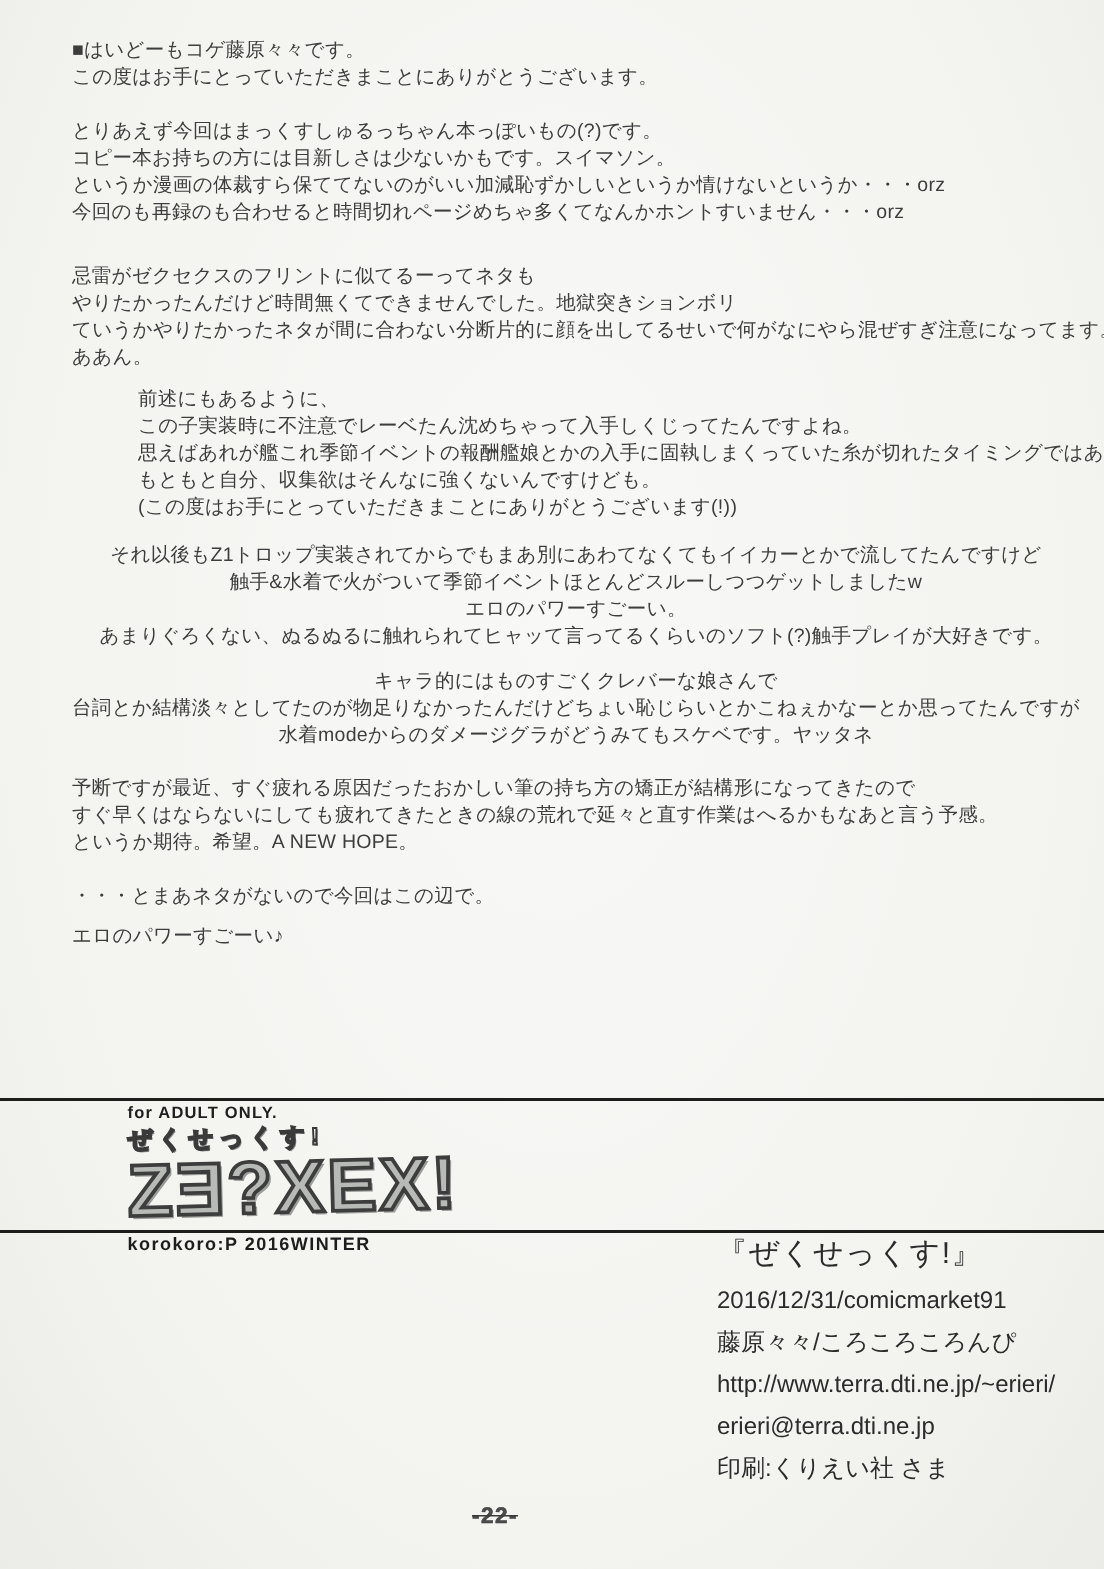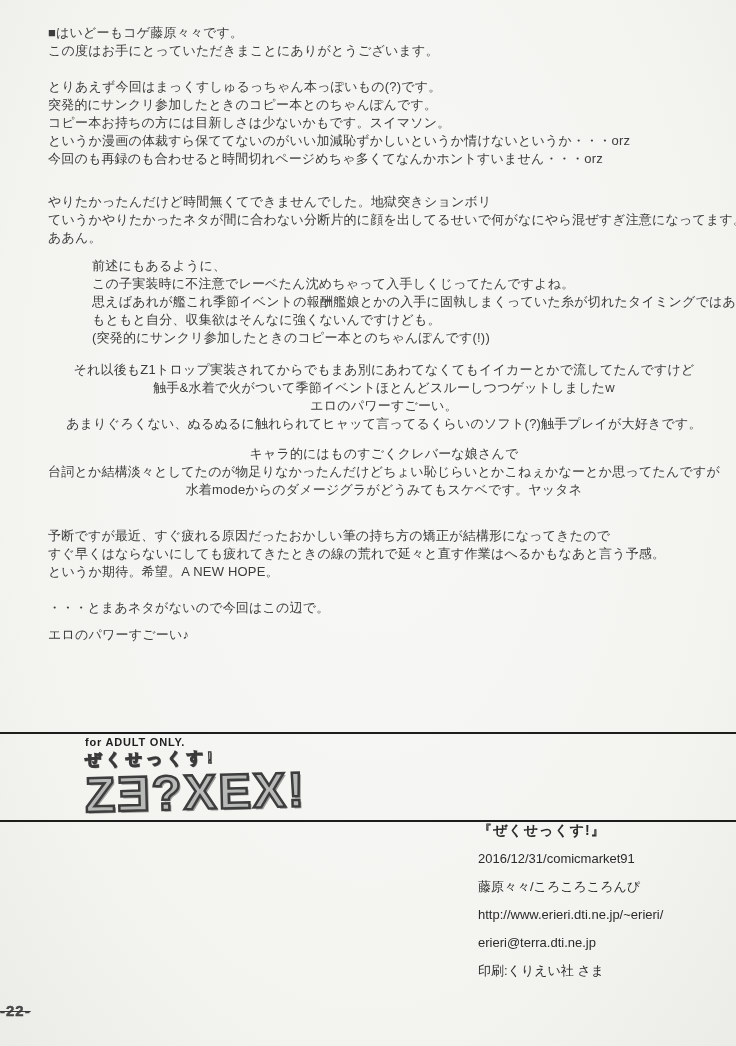--- a/index.html
+++ b/index.html
@@ -19,21 +19,21 @@
     letter-spacing:0.2px;
   }
   .para{margin:0;padding:0;}
   .para .line{display:block;white-space:nowrap;}
   .p2{margin-top:18px;}
   .p3{margin-top:25px;}
   .p4{margin-top:10px;}
   .p5{margin-top:10px;margin-left:44px;}
   .p6{margin-top:14px;text-align:center;}
   .p7{margin-top:12px;text-align:center;}
-  .p8{margin-top:28px;}
+  .p8{margin-top:17px;}
   .p9{margin-top:18px;}
   .p10{margin-top:9px;}
   .rule{position:absolute;left:0;width:736px;height:2px;background:#1d1d1c;}
   .rule-top{top:732px;}
   .rule-bottom{top:820px;}
   .logo-block{position:absolute;left:85px;top:736px;}
   .rating{font-size:11px;font-weight:bold;color:#1e1e1e;letter-spacing:0.8px;}
   .furigana{
     font-size:16px;font-weight:800;letter-spacing:4px;margin-top:1px;
     color:#f6f6f4;-webkit-text-stroke:1.3px #3a3a3a;
@@ -41,58 +41,58 @@
     transform:rotate(-1deg);display:inline-block;
   }
   .logo-main{
     font-size:49px;font-weight:800;letter-spacing:2px;line-height:1;
     color:#b7bab6;-webkit-text-stroke:2.5px #3d3d3d;
     transform:rotate(-1.5deg);display:block;margin-top:-2px;
     text-shadow:2px 2px 0 #9a9d9a;
   }
   .logo-credit{font-size:12px;font-weight:bold;color:#1d1d1d;letter-spacing:1px;margin-top:5px;}
   .credits{position:absolute;left:478px;top:822px;color:#2b2b2b;}
-  .credit-title{font-size:14px;font-weight:bold;letter-spacing:1px;margin-bottom:5px;}
-  .credit-line{font-size:13px;line-height:28px;white-space:nowrap;}
+  .credit-title{font-size:20px;font-weight:normal;letter-spacing:1px;margin-bottom:5px;}
+  .credit-line{font-size:16px;line-height:28px;white-space:nowrap;}
   .page-number{
-    position:absolute;top:1002px;left:0;width:660px;text-align:left;
+    position:absolute;top:1002px;left:0;width:660px;text-align:center;
   }
   .page-number span{
     font-size:15px;font-weight:bold;color:#4c4c4c;letter-spacing:1px;
     text-decoration:line-through;-webkit-text-stroke:0.4px #3a3a3a;
   }
 </style>
 </head>
 <body>
 
 <div class="page">
 
   <div class="body-text">
     <p class="para p1">
       <span class="line">■はいどーもコゲ藤原々々です。</span>
       <span class="line">この度はお手にとっていただきまことにありがとうございます。</span>
     </p>
     <p class="para p2">
       <span class="line">とりあえず今回はまっくすしゅるっちゃん本っぽいもの(?)です。</span>
-      <span class="line">突発的にサンクリ参加したときのコピー本とのちゃんぽんです。</span>
       <span class="line">コピー本お持ちの方には目新しさは少ないかもです。スイマソン。</span>
       <span class="line">というか漫画の体裁すら保ててないのがいい加減恥ずかしいというか情けないというか・・・orz</span>
       <span class="line">今回のも再録のも合わせると時間切れページめちゃ多くてなんかホントすいません・・・orz</span>
     </p>
     <p class="para p3">
+      <span class="line">忌雷がゼクセクスのフリントに似てるーってネタも</span>
       <span class="line">やりたかったんだけど時間無くてできませんでした。地獄突きションボリ</span>
       <span class="line">ていうかやりたかったネタが間に合わない分断片的に顔を出してるせいで何がなにやら混ぜすぎ注意になってます。</span>
       <span class="line">ああん。</span>
     </p>
     <p class="para p5">
       <span class="line">前述にもあるように、</span>
       <span class="line">この子実装時に不注意でレーベたん沈めちゃって入手しくじってたんですよね。</span>
       <span class="line">思えばあれが艦これ季節イベントの報酬艦娘とかの入手に固執しまくっていた糸が切れたタイミングではありました。</span>
       <span class="line">もともと自分、収集欲はそんなに強くないんですけども。</span>
-      <span class="line">(突発的にサンクリ参加したときのコピー本とのちゃんぽんです(!))</span>
+      <span class="line">(この度はお手にとっていただきまことにありがとうございます(!))</span>
     </p>
     <p class="para p6">
       <span class="line">それ以後もZ1トロップ実装されてからでもまあ別にあわてなくてもイイカーとかで流してたんですけど</span>
       <span class="line">触手&amp;水着で火がついて季節イベントほとんどスルーしつつゲットしましたw</span>
       <span class="line">エロのパワーすごーい。</span>
       <span class="line">あまりぐろくない、ぬるぬるに触れられてヒャッて言ってるくらいのソフト(?)触手プレイが大好きです。</span>
     </p>
     <p class="para p7">
       <span class="line">キャラ的にはものすごくクレバーな娘さんで</span>
       <span class="line">台詞とか結構淡々としてたのが物足りなかったんだけどちょい恥じらいとかこねぇかなーとか思ってたんですが</span>
@@ -112,29 +112,30 @@
   </div>
 
   <div class="rule rule-top"></div>
 
   <div class="logo-block">
     <div class="rating">for ADULT ONLY.</div>
     <div>
       <span class="furigana">ぜくせっくす!</span>
     </div>
     <span class="logo-main">ZƎ?XEX!</span>
+    <div class="logo-credit">korokoro:P 2016WINTER</div>
   </div>
 
   <div class="rule rule-bottom"></div>
 
   <div class="credits">
     <div class="credit-title">『ぜくせっくす!』</div>
     <div class="credit-line">2016/12/31/comicmarket91</div>
     <div class="credit-line">藤原々々/ころころころんぴ</div>
-    <div class="credit-line">http://www.erieri.dti.ne.jp/~erieri/</div>
+    <div class="credit-line">http://www.terra.dti.ne.jp/~erieri/</div>
     <div class="credit-line">erieri@terra.dti.ne.jp</div>
     <div class="credit-line">印刷:くりえい社 さま</div>
   </div>
 
   <div class="page-number">
     <span>-22-</span>
   </div>
 
 </div>
 

